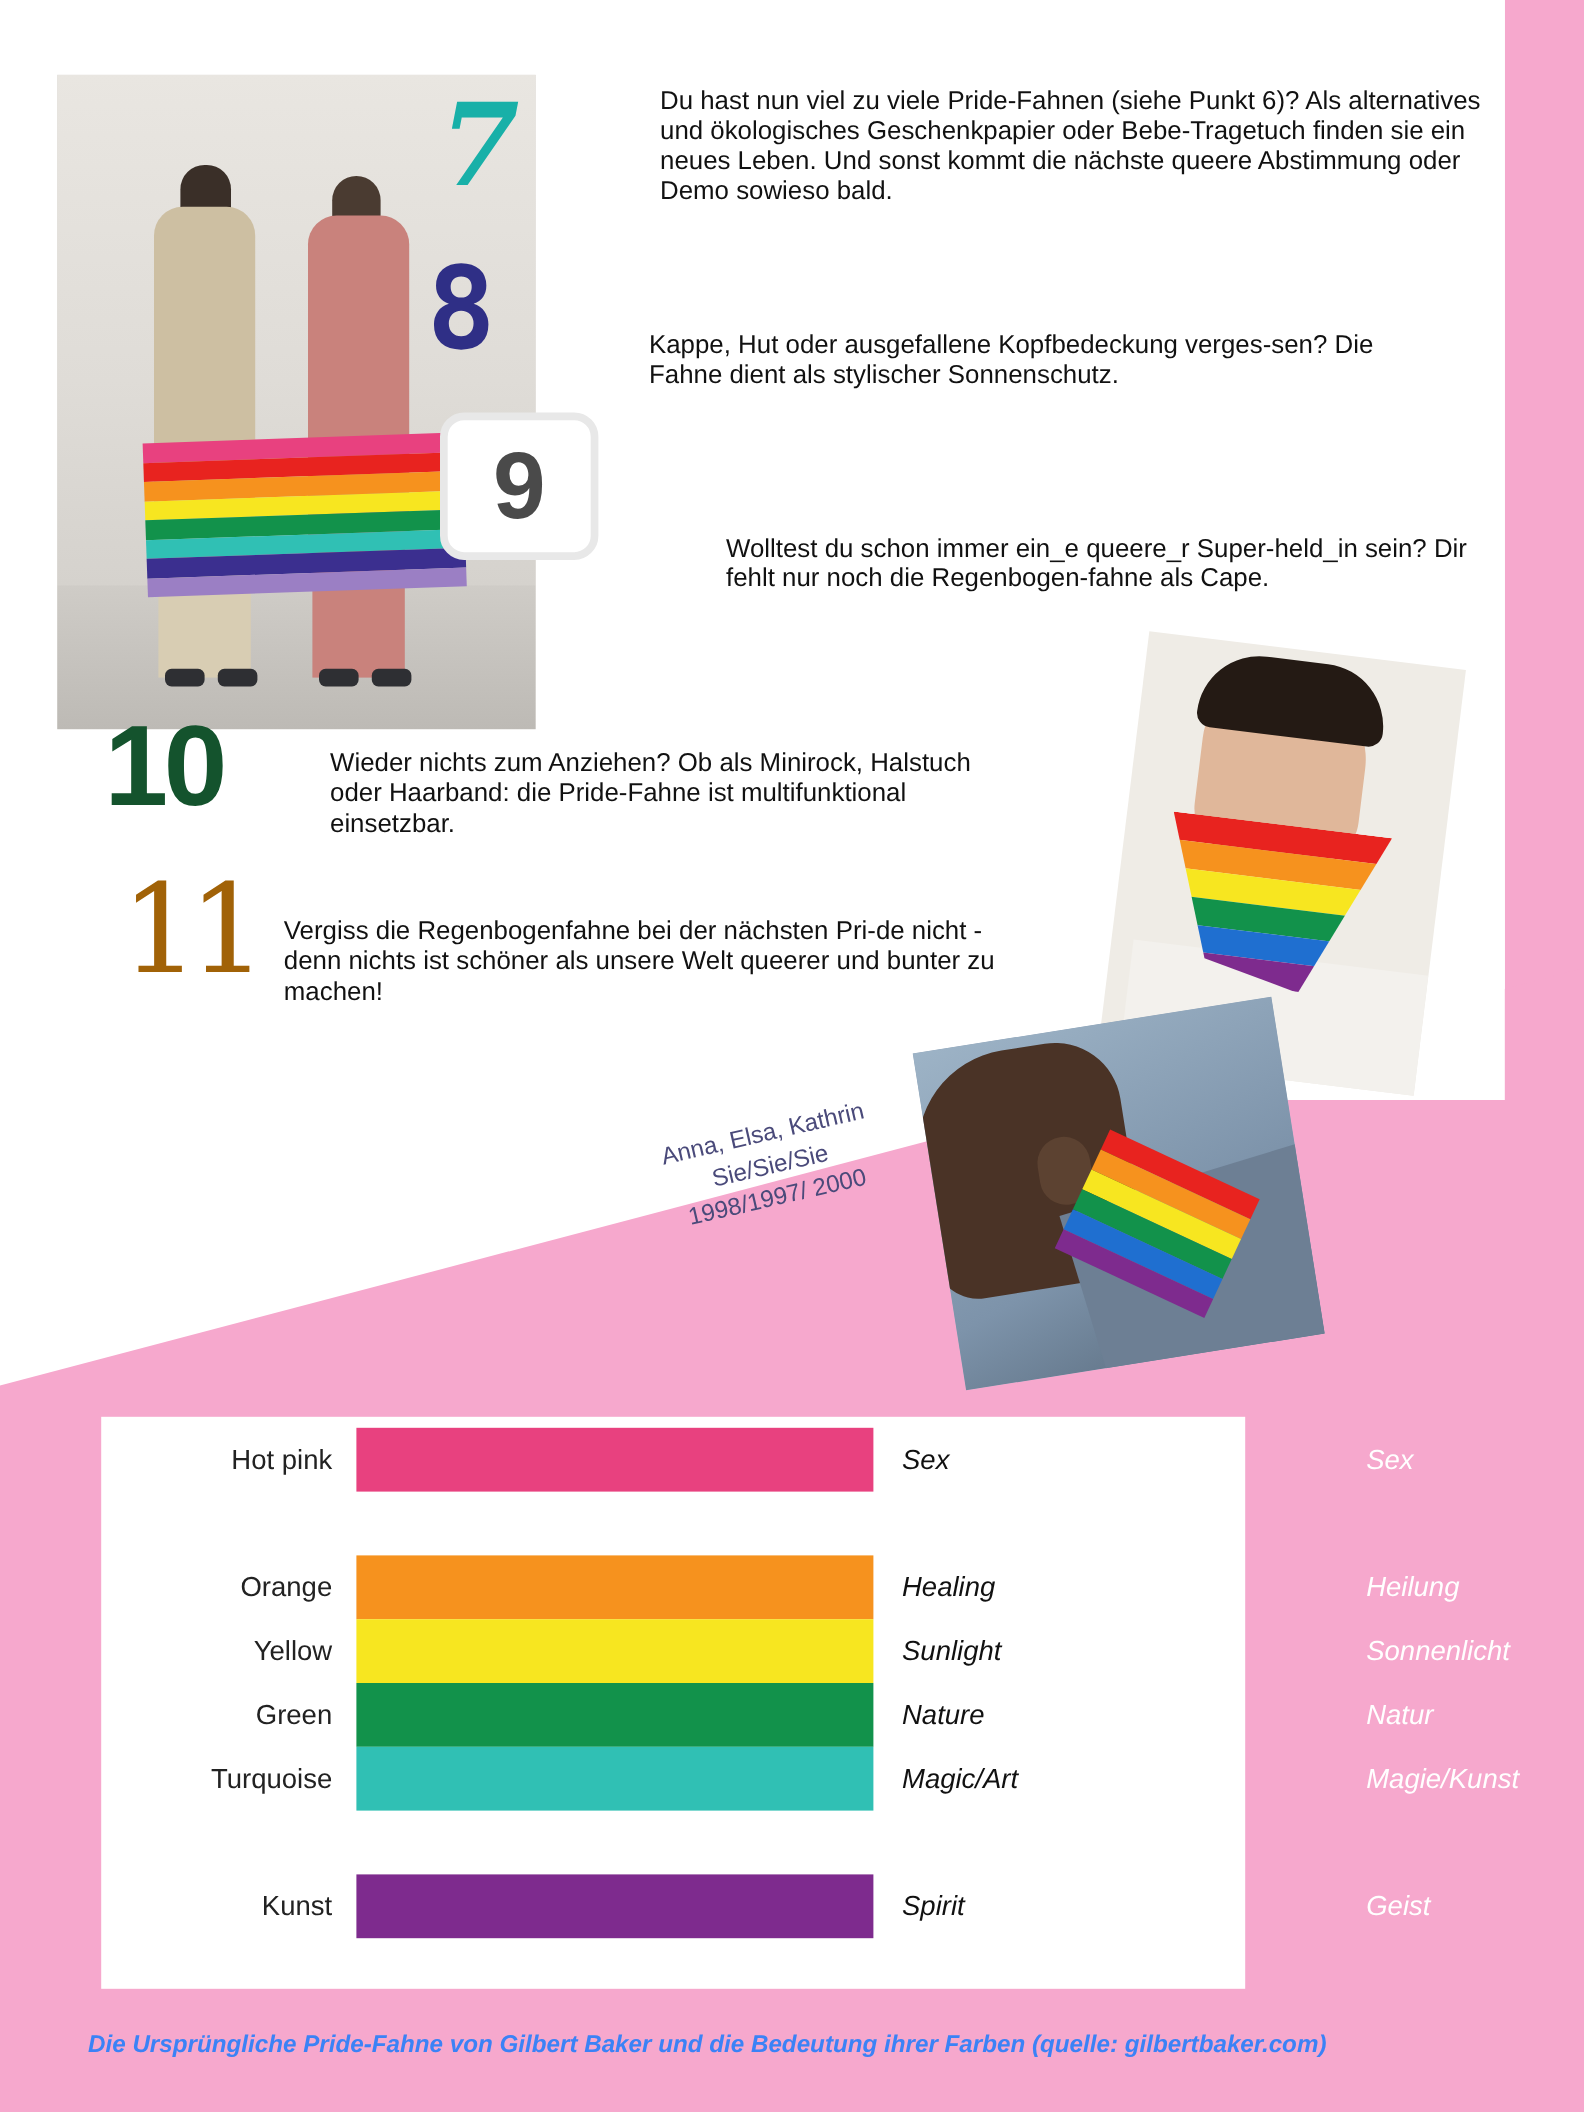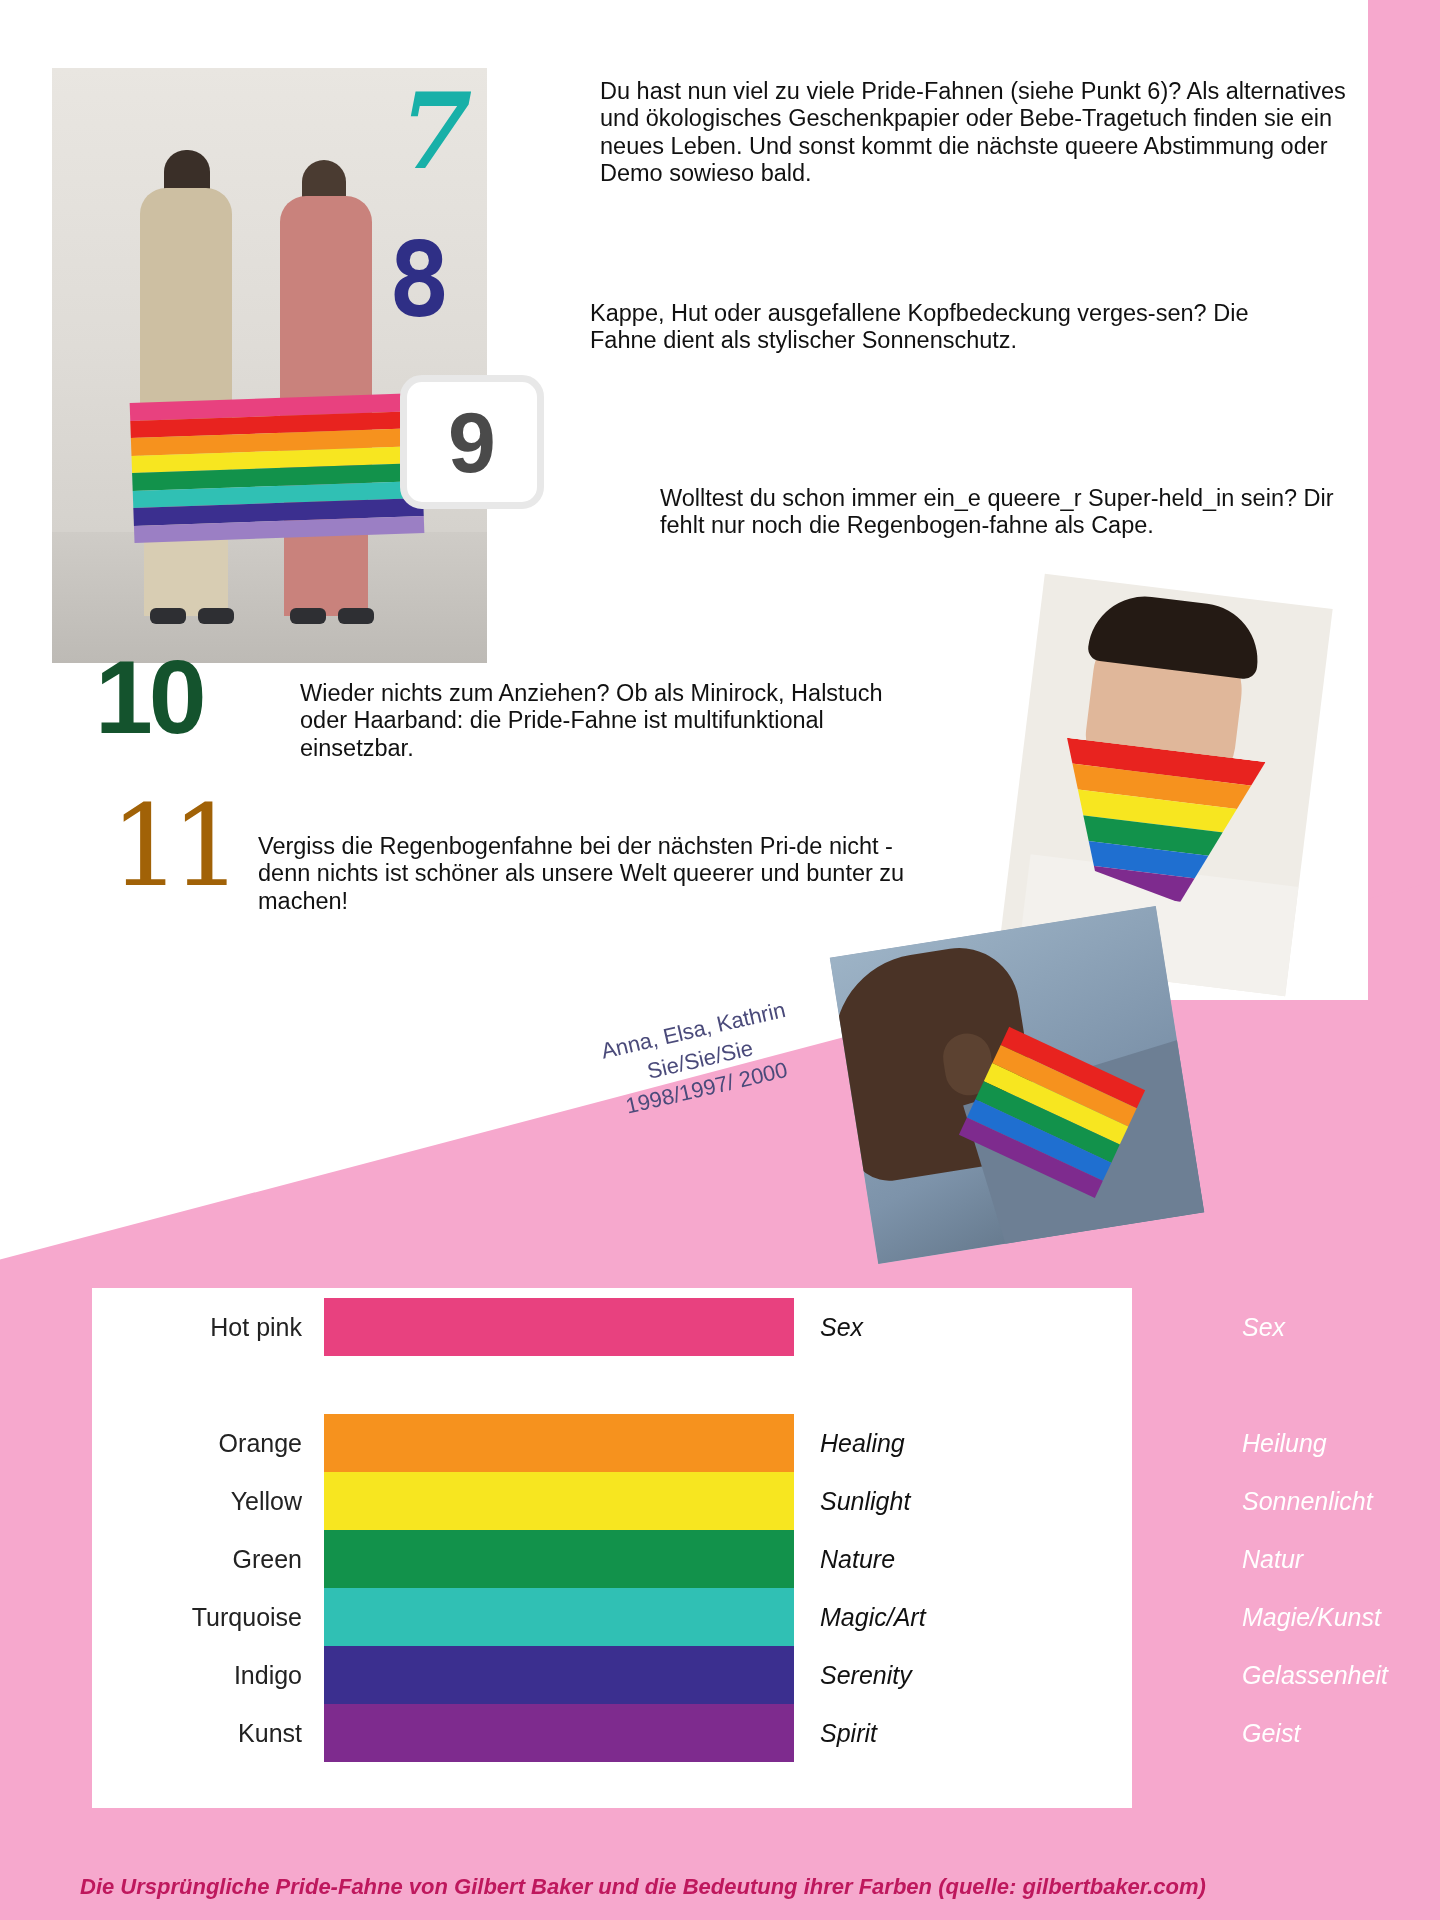--- a/index.html
+++ b/index.html
@@ -83,21 +83,21 @@
   .credits{position:absolute;left:585px;top:1015px;width:230px;
     transform:rotate(-13deg);text-align:center;color:#4a4a7a;font-size:22px;line-height:1.35;}
 
   
   .legend-card{position:absolute;left:80px;top:1288px;width:1040px;height:520px;background:#fff;margin-left:12px;}
   .legend-row{position:absolute;left:0;width:1040px;height:58px;display:flex;align-items:center;}
   .legend-name{width:210px;text-align:right;padding-right:22px;font-size:25px;color:#222;}
   .legend-swatch{width:470px;height:58px;}
   .legend-mean{width:230px;padding-left:26px;font-size:25px;font-style:italic;color:#111;}
   .legend-trans{position:absolute;left:1150px;font-size:25px;font-style:italic;color:#fff;white-space:nowrap;}
-  .legend-cap{position:absolute;left:80px;top:1845px;width:1240px;font-size:22px;font-style:italic;font-weight:bold;color:#be185d;margin-top:29px;}
+  .legend-cap{position:absolute;left:80px;top:1845px;width:1240px;font-size:22px;font-style:italic;font-weight:bold;color:#3b82f6;}
 </style>
 </head>
 <body>
 
 <div class="pink-right"></div>
 <div class="pink-diag"></div>
 <div class="white-top"></div>
 
 <div class="photo photo-couple">
   <div class="pc-wall"></div>
@@ -200,26 +200,20 @@
     <div class="legend-swatch" style="background:#12924b"></div>
     <div class="legend-mean">Nature</div>
     <div class="legend-trans">Natur</div>
   </div>
   <div class="legend-row" style="top:300px">
     <div class="legend-name">Turquoise</div>
     <div class="legend-swatch" style="background:#30c0b4"></div>
     <div class="legend-mean">Magic/Art</div>
     <div class="legend-trans">Magie/Kunst</div>
   </div>
-  <div class="legend-row" style="top:358px">
-    <div class="legend-name">Indigo</div>
-    <div class="legend-swatch" style="background:#3b2f8f"></div>
-    <div class="legend-mean">Serenity</div>
-    <div class="legend-trans">Gelassenheit</div>
-  </div>
   <div class="legend-row" style="top:416px">
     <div class="legend-name">Kunst</div>
     <div class="legend-swatch" style="background:#7e2b8e"></div>
     <div class="legend-mean">Spirit</div>
     <div class="legend-trans">Geist</div>
   </div>
 </div>
 
 <div class="legend-cap">Die Ursprüngliche Pride-Fahne von Gilbert Baker und die Bedeutung ihrer Farben (quelle: gilbertbaker.com)</div>
 

